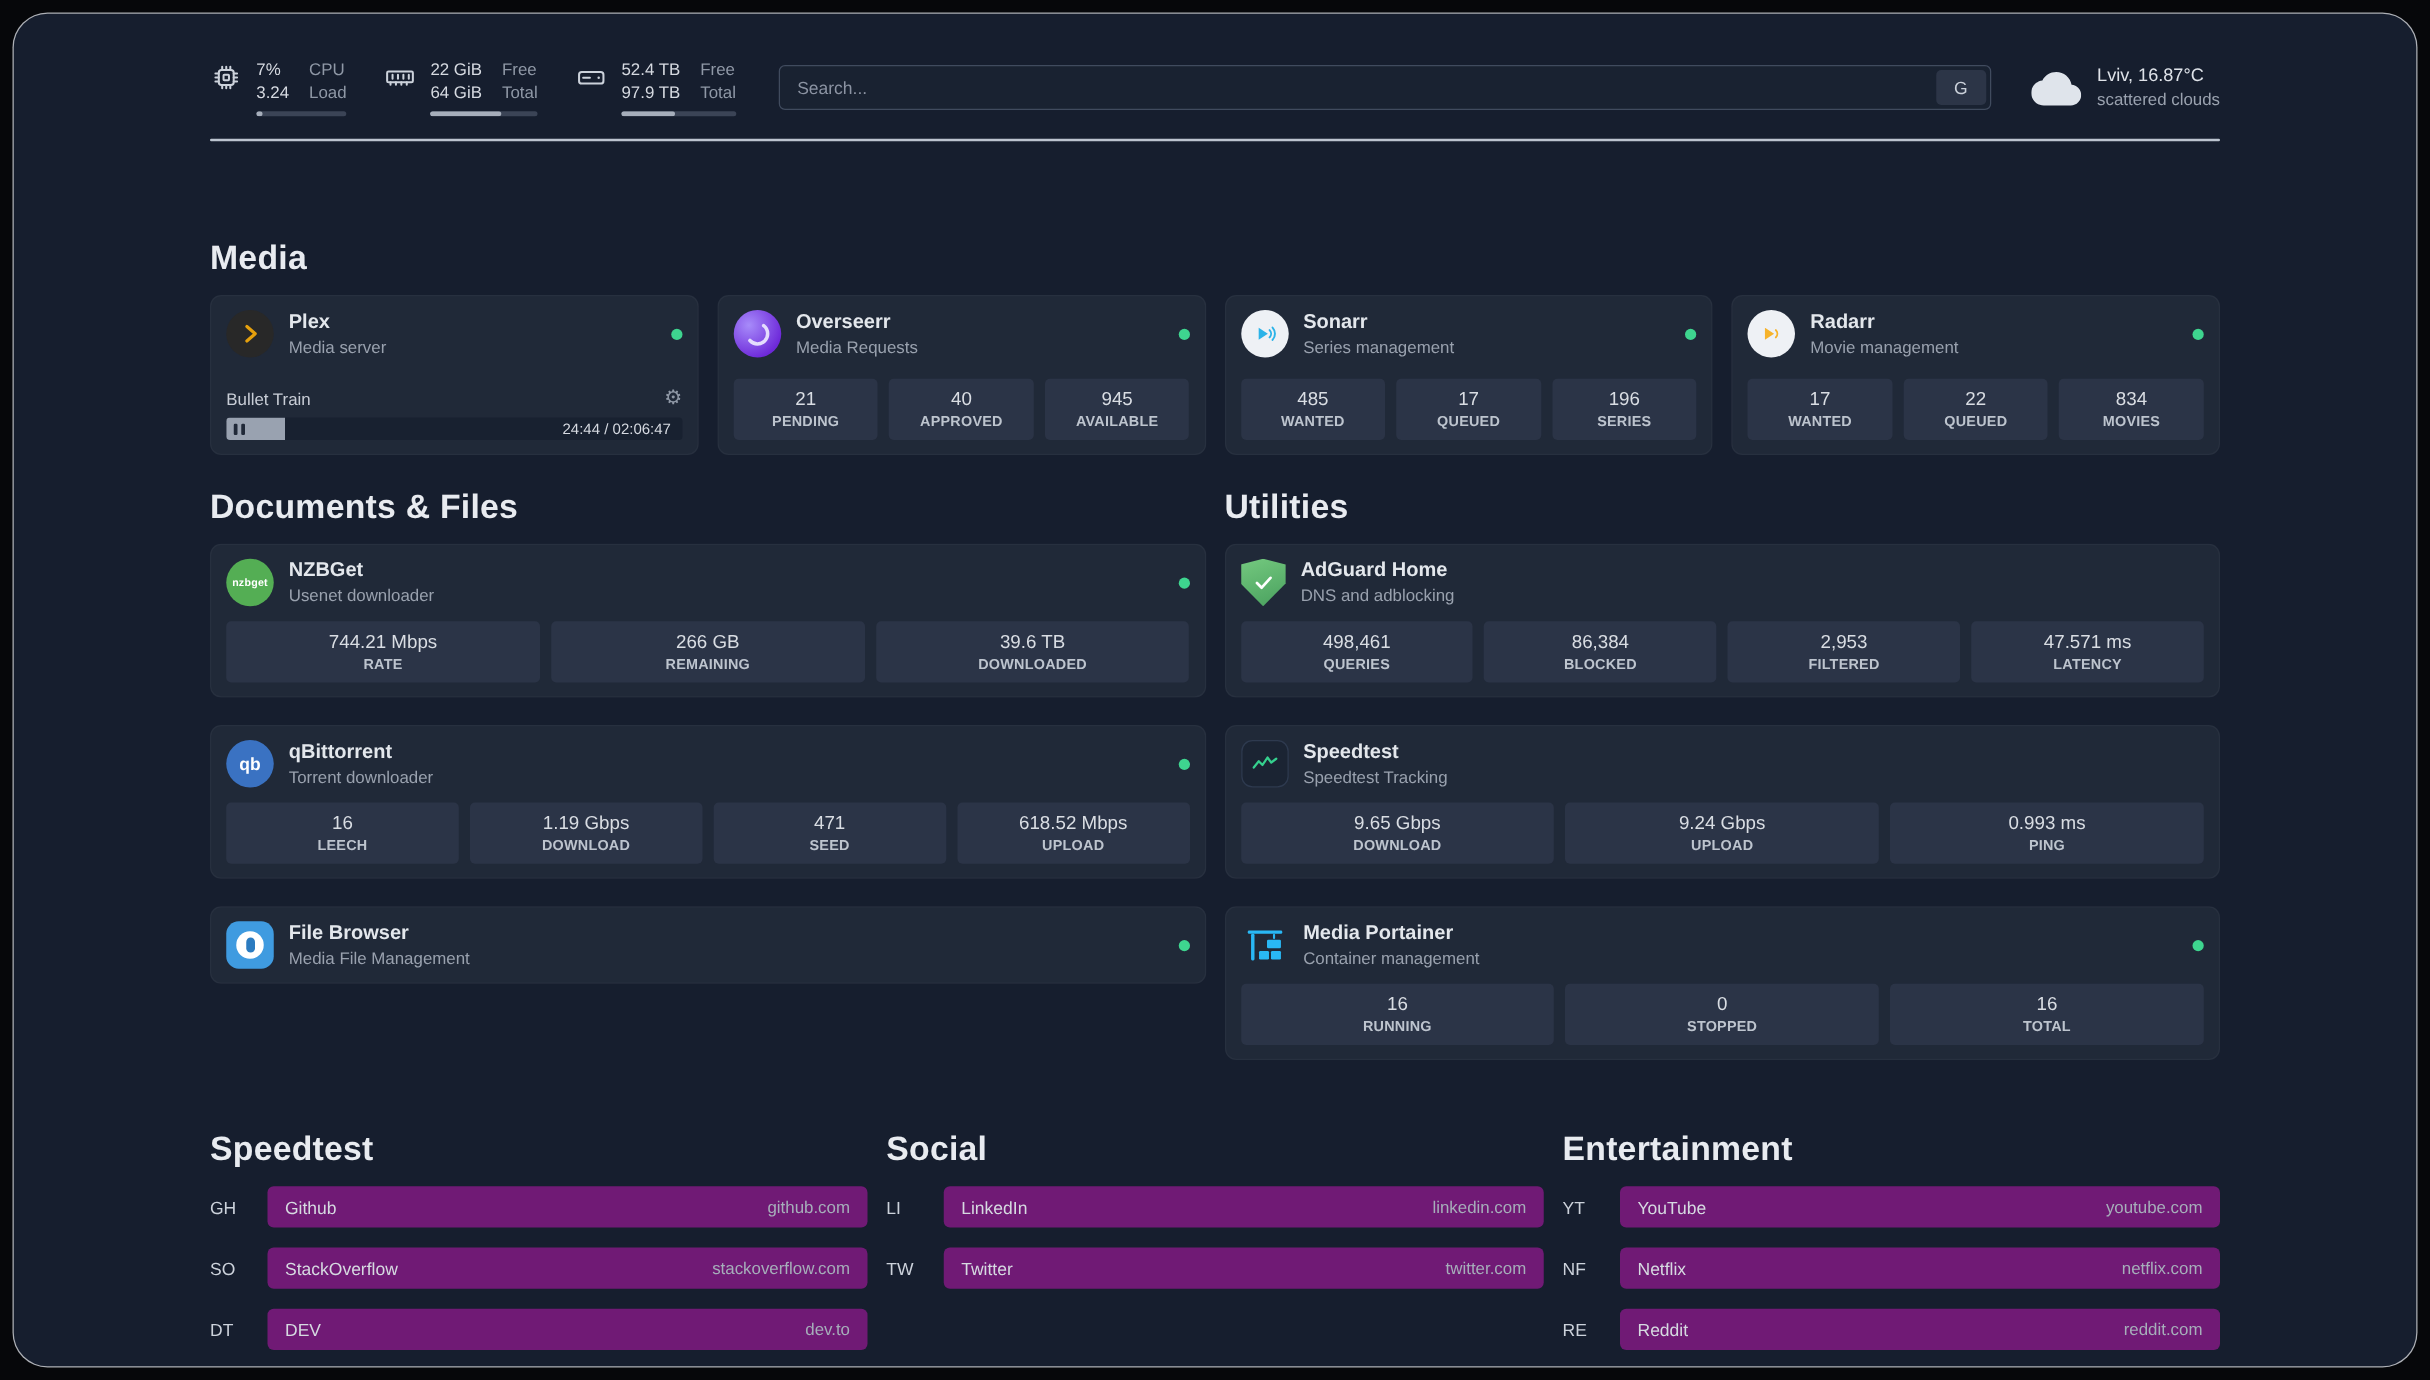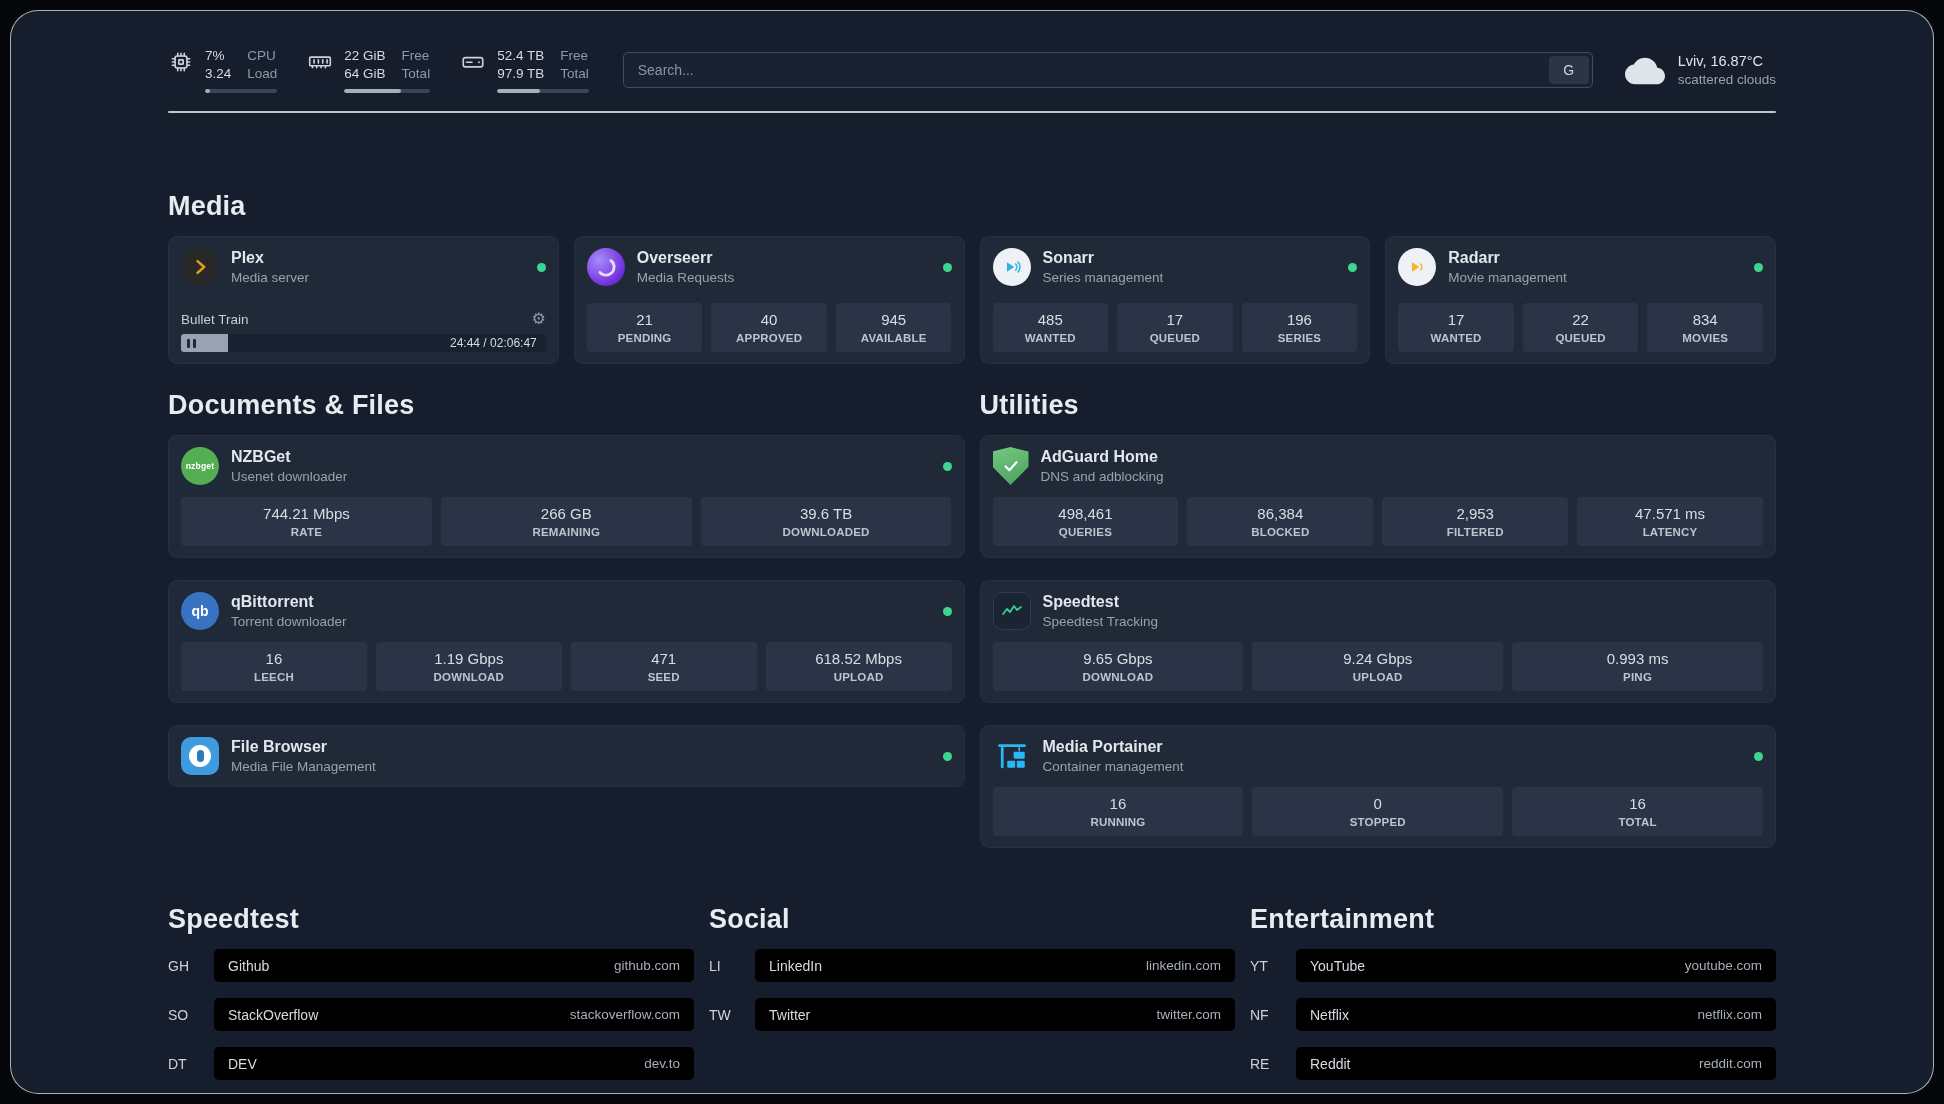--- a/index.html
+++ b/index.html
@@ -82,21 +82,21 @@
   .ag-shield { width:36px; height:38px; border-radius:0;
                background:linear-gradient(160deg,#74c97f,#49a05e);
                clip-path:polygon(50% 0,100% 12%,100% 52%,50% 100%,0 52%,0 12%); }
   .st-bg { background:#1b2433; border:1px solid #2e3a4f; border-radius:9px; }
   .pt-bg { background:transparent; border-radius:0; }
 
   
   .bookmarks { display:grid; grid-template-columns:repeat(3,1fr); gap:15px; margin-top:56px; padding-bottom:40px; }
   .bm-row { display:flex; align-items:center; margin-bottom:16px; cursor:pointer; }
   .bm-abbr { width:46px; flex:none; text-align:left; font-size:14px; color:#ccd2db; }
-  .bm-pill { flex:1; height:33px; background:#000000; border-radius:5px; display:flex; align-items:center;
+  .bm-pill { flex:1; height:33px; background:#701a75; border-radius:5px; display:flex; align-items:center;
              justify-content:space-between; padding:0 14px; }
   .bm-name { font-size:14px; color:#d6dae1; }
   .bm-url { font-size:13.5px; color:#a6aeba; }
 </style>
 </head>
 <body>
 
 <div class="panel">
   <div class="content">
 

